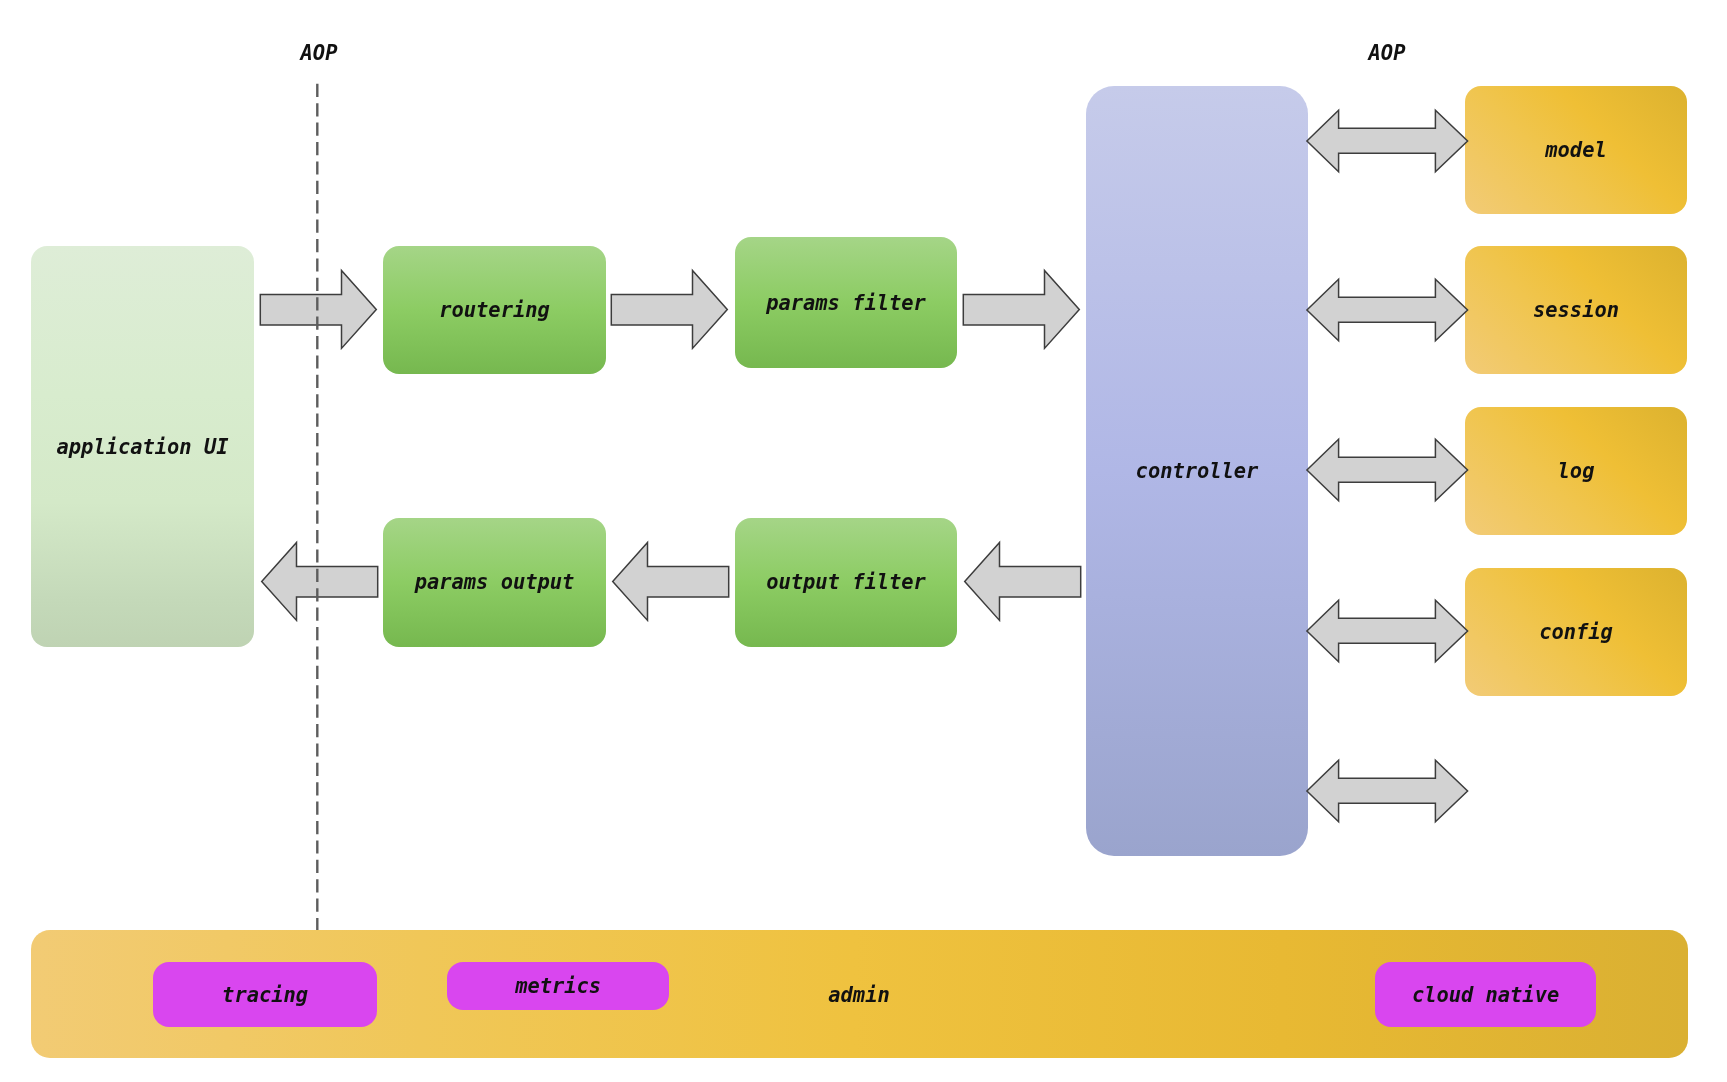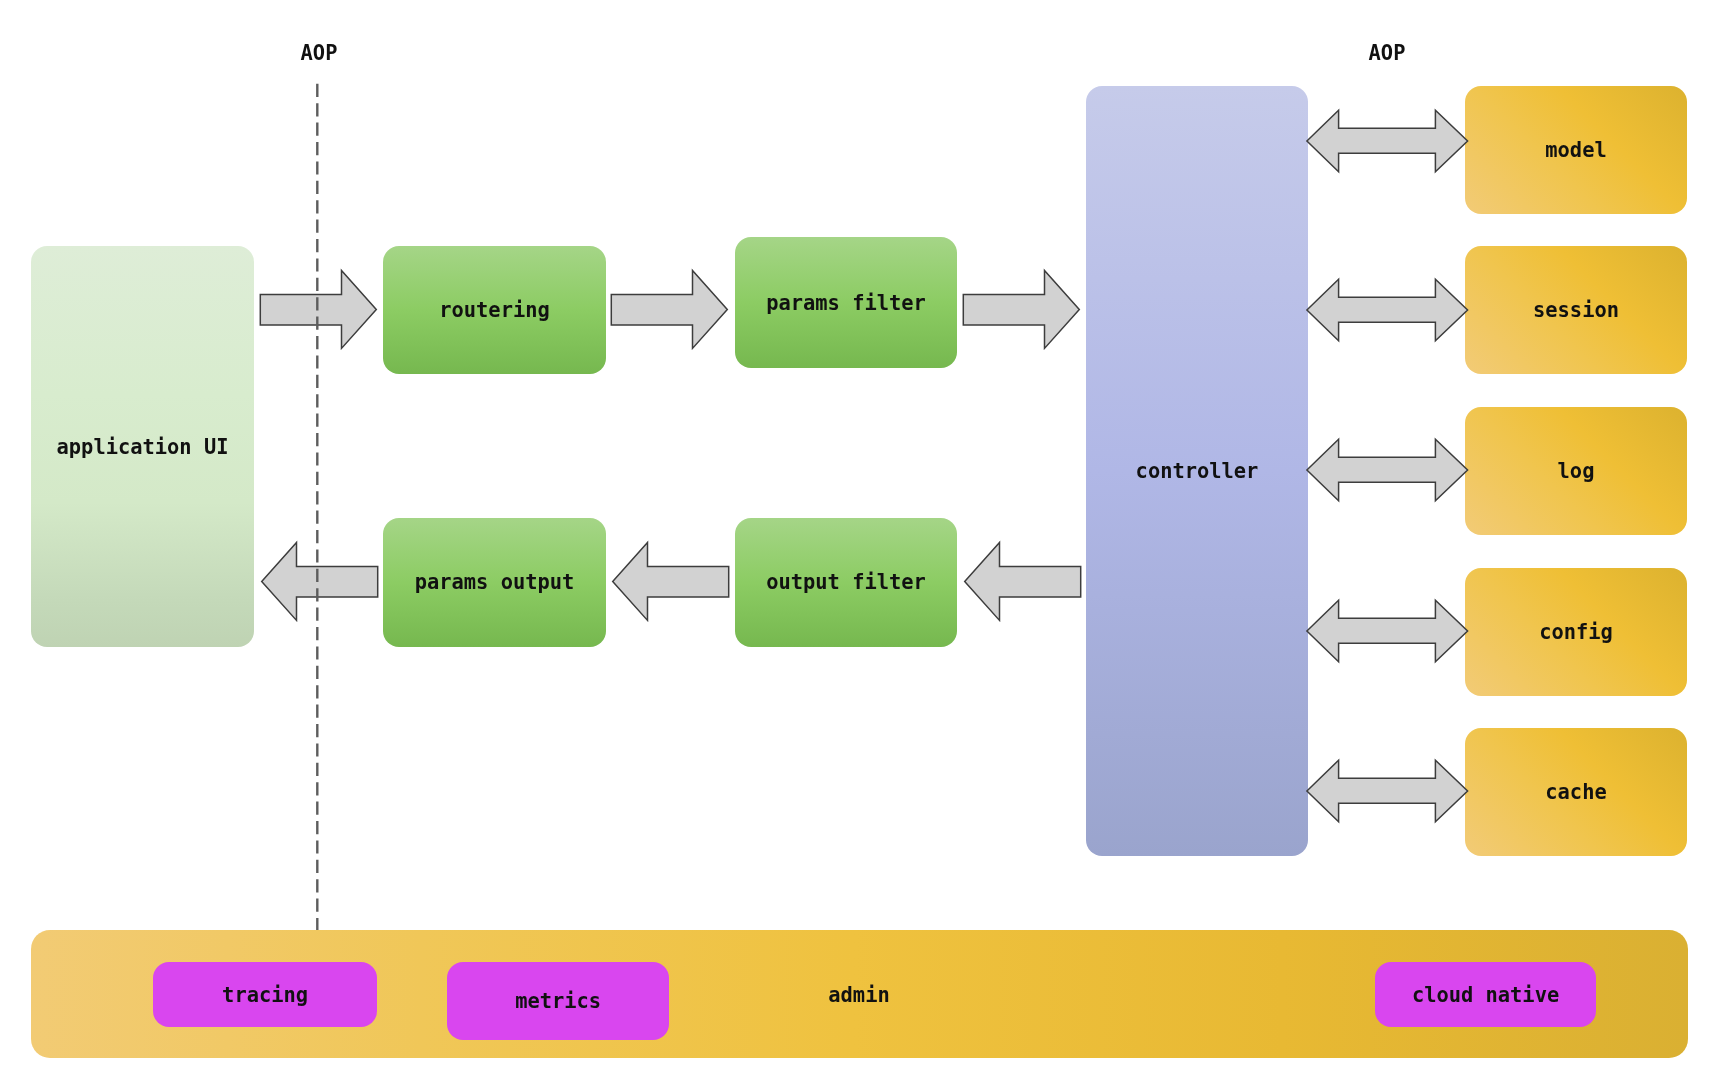--- a/index.html
+++ b/index.html
@@ -21,21 +21,21 @@
              white-space:nowrap;width:120px;margin-left:-60px;text-align:center;}
 
   .arrow{position:absolute;overflow:visible;}
 
   .platform-bar{position:absolute;border-radius:19px;
                 background:linear-gradient(90deg,#f2cb74 0%,#f0c758 23.6%,#efc23f 49.6%,#e8b933 75.5%,#dab032 100%);}
   .pill{position:absolute;display:flex;align-items:center;justify-content:center;
         background:#d946ef;border-radius:16px;font-weight:bold;font-size:20.4px;
         color:#111111;white-space:nowrap;}
   .node span,.pill span,.bar-text span,.aop-label{transform:translate3d(0,0,0);
-        backface-visibility:hidden;display:inline-block;}
+        backface-visibility:hidden;display:inline-block;font-style:italic;}
   .bar-text{position:absolute;display:flex;align-items:center;justify-content:center;
             font-weight:bold;font-size:20.4px;color:#111111;white-space:nowrap;}
 </style>
 </head>
 <body>
 
 <div id="stage">
 
   <div class="aop-label" style="left:319px;top:41px;">AOP</div>
 
@@ -50,40 +50,37 @@
     <span>params filter</span>
   </div>
 
   <div class="node node-green" style="left:383px;top:517.6px;width:223px;height:129.2px;">
     <span>params output</span>
   </div>
   <div class="node node-green" style="left:735px;top:517.6px;width:222px;height:129.2px;">
     <span>output filter</span>
   </div>
 
-  <div class="node node-controller" style="left:1086px;top:86px;width:222px;height:770px;">
+  <div class="node node-controller" style="left:1086px;top:86px;width:222px;height:770px;border-radius:28px;">
     <span>controller</span>
   </div>
 
   <div class="aop-label" style="left:1387px;top:41px;">AOP</div>
 
   <div class="node node-orange" style="left:1465px;top:86px;width:222px;height:128px;">
     <span>model</span>
   </div>
   <div class="node node-orange" style="left:1465px;top:246px;width:222px;height:128px;">
     <span>session</span>
   </div>
   <div class="node node-orange" style="left:1465px;top:407px;width:222px;height:128px;">
     <span>log</span>
   </div>
   <div class="node node-orange" style="left:1465px;top:568px;width:222px;height:128px;">
     <span>config</span>
-  </div>
-  <div class="node node-orange" style="left:1465px;top:728px;width:222px;height:128px;">
-    <span>cache</span>
   </div>
 
   <svg class="arrow" style="left:258px;top:268px;width:122px;height:84px;" viewBox="0 0 122 84" aria-label="right">
     <path d="M2.3 26.6 L83.5 26.6 L83.5 2.5 L118.3 41.45 L83.5 80.4 L83.5 57.1 L2.3 57.1 Z" fill="#d2d2d2" stroke="#3d3d3d" stroke-width="1.5" stroke-linejoin="miter"></path>
   </svg>
   <svg class="arrow" style="left:609px;top:268px;width:122px;height:84px;" viewBox="0 0 122 84" aria-label="right">
     <path d="M2.3 26.6 L83.5 26.6 L83.5 2.5 L118.3 41.45 L83.5 80.4 L83.5 57.1 L2.3 57.1 Z" fill="#d2d2d2" stroke="#3d3d3d" stroke-width="1.5" stroke-linejoin="miter"></path>
   </svg>
   <svg class="arrow" style="left:961px;top:268px;width:122px;height:84px;" viewBox="0 0 122 84" aria-label="right">
     <path d="M2.3 26.6 L83.5 26.6 L83.5 2.5 L118.3 41.45 L83.5 80.4 L83.5 57.1 L2.3 57.1 Z" fill="#d2d2d2" stroke="#3d3d3d" stroke-width="1.5" stroke-linejoin="miter"></path>
@@ -116,21 +113,21 @@
   </svg>
 
   <svg class="arrow" style="left:310px;top:80px;width:14px;height:854px;" viewBox="0 0 14 854">
     <line x1="7.3" y1="3.8" x2="7.3" y2="850" stroke="#5d5d5d" stroke-width="2.4" stroke-dasharray="13.2 6.2"></line>
   </svg>
 
   <div class="platform-bar" style="left:31px;top:930px;width:1657px;height:128px;"></div>
   <div class="pill" style="left:153.4px;top:962.3px;width:223.4px;height:64.5px;">
     <span>tracing</span>
   </div>
-  <div class="pill" style="left:446.9px;top:962.3px;width:222.5px;height:78px;">
+  <div class="pill" style="left:446.9px;top:962.3px;width:222.5px;height:48px;">
     <span>metrics</span>
   </div>
   <div class="bar-text" style="left:748px;top:962.3px;width:222px;height:64.5px;">
     <span>admin</span>
   </div>
   <div class="pill" style="left:1374.8px;top:962.3px;width:221.5px;height:64.5px;">
     <span>cloud native</span>
   </div>
 
 </div>

